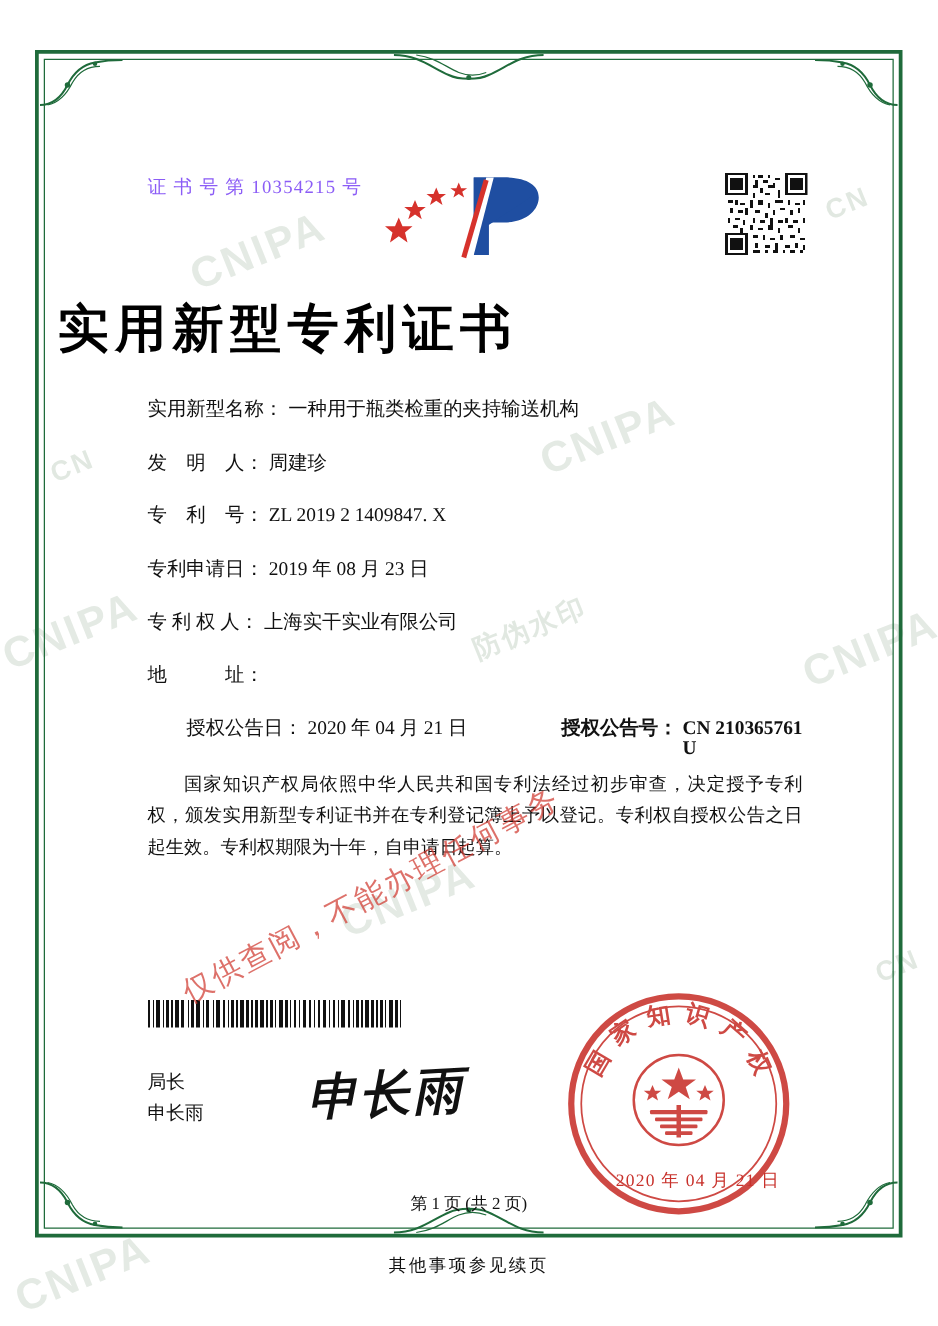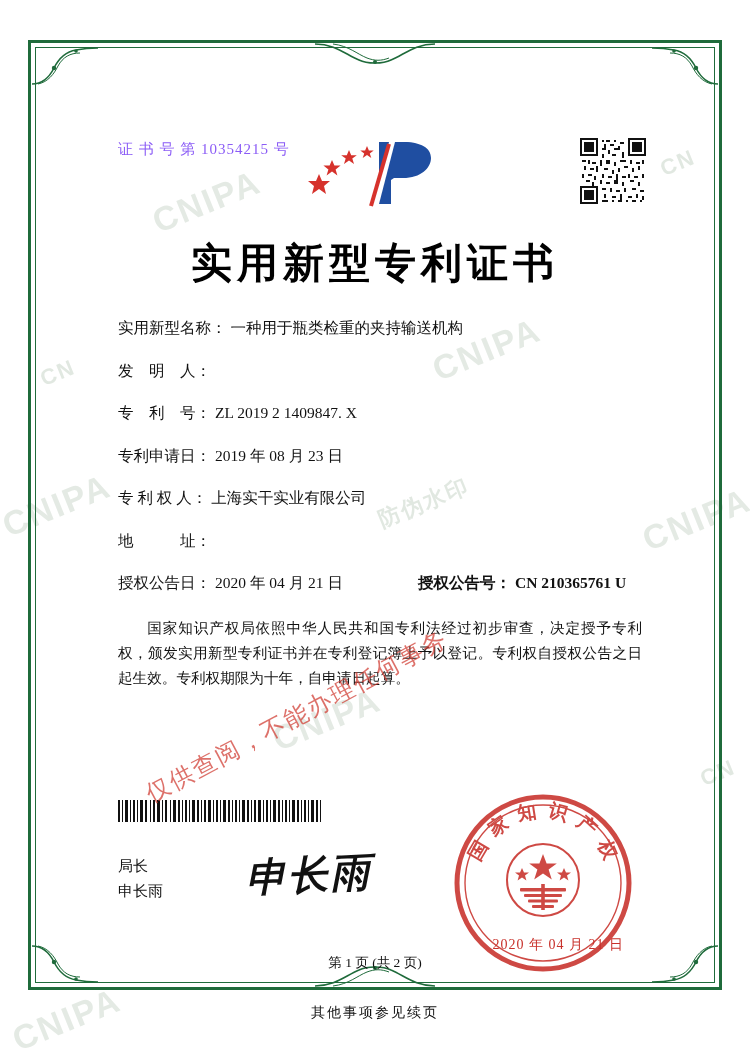--- a/index.html
+++ b/index.html
@@ -111,21 +111,20 @@
     top: 80px;
     width: 66px;
     height: 66px;
   }
 
   .title {
     position: absolute;
     left: 0;
     right: 0;
     top: 178px;
-    text-align: center;
     font-size: 41px;
     font-weight: 700;
     letter-spacing: 5px;
     color: #000;
     font-family: "Liberation Serif", serif;
   }
 
   .fields {
     position: absolute;
     left: 72px;
@@ -145,20 +144,21 @@
     flex: 0 0 auto;
   }
   .field-value {
     margin-left: 4px;
     flex: 1 1 auto;
   }
   .field-row-split {
     display: flex;
     align-items: baseline;
     margin-bottom: 16px;
+    margin-left: 31px;
   }
   .split-left { flex: 0 0 300px; display: flex; align-items: baseline; }
   .split-right { flex: 1 1 auto; display: flex; align-items: baseline; font-weight: bold; }
 
   .paragraphs {
     position: absolute;
     left: 72px;
     right: 62px;
     top: 558px;
     font-size: 14.6px;
@@ -435,20 +435,21 @@
 
     <div class="title">实用新型专利证书</div>
 
     <div class="fields">
       <div class="field-row">
         <span class="field-label">实用新型名称：</span>
         <span class="field-value">一种用于瓶类检重的夹持输送机构</span>
       </div>
       <div class="field-row">
         <span class="field-label">发　明　人：</span>
+        <span class="field-value">周建珍</span>
       </div>
       <div class="field-row">
         <span class="field-label">专　利　号：</span>
         <span class="field-value">ZL 2019 2 1409847. X</span>
       </div>
       <div class="field-row">
         <span class="field-label">专利申请日：</span>
         <span class="field-value">2019 年 08 月 23 日</span>
       </div>
       <div class="field-row">

